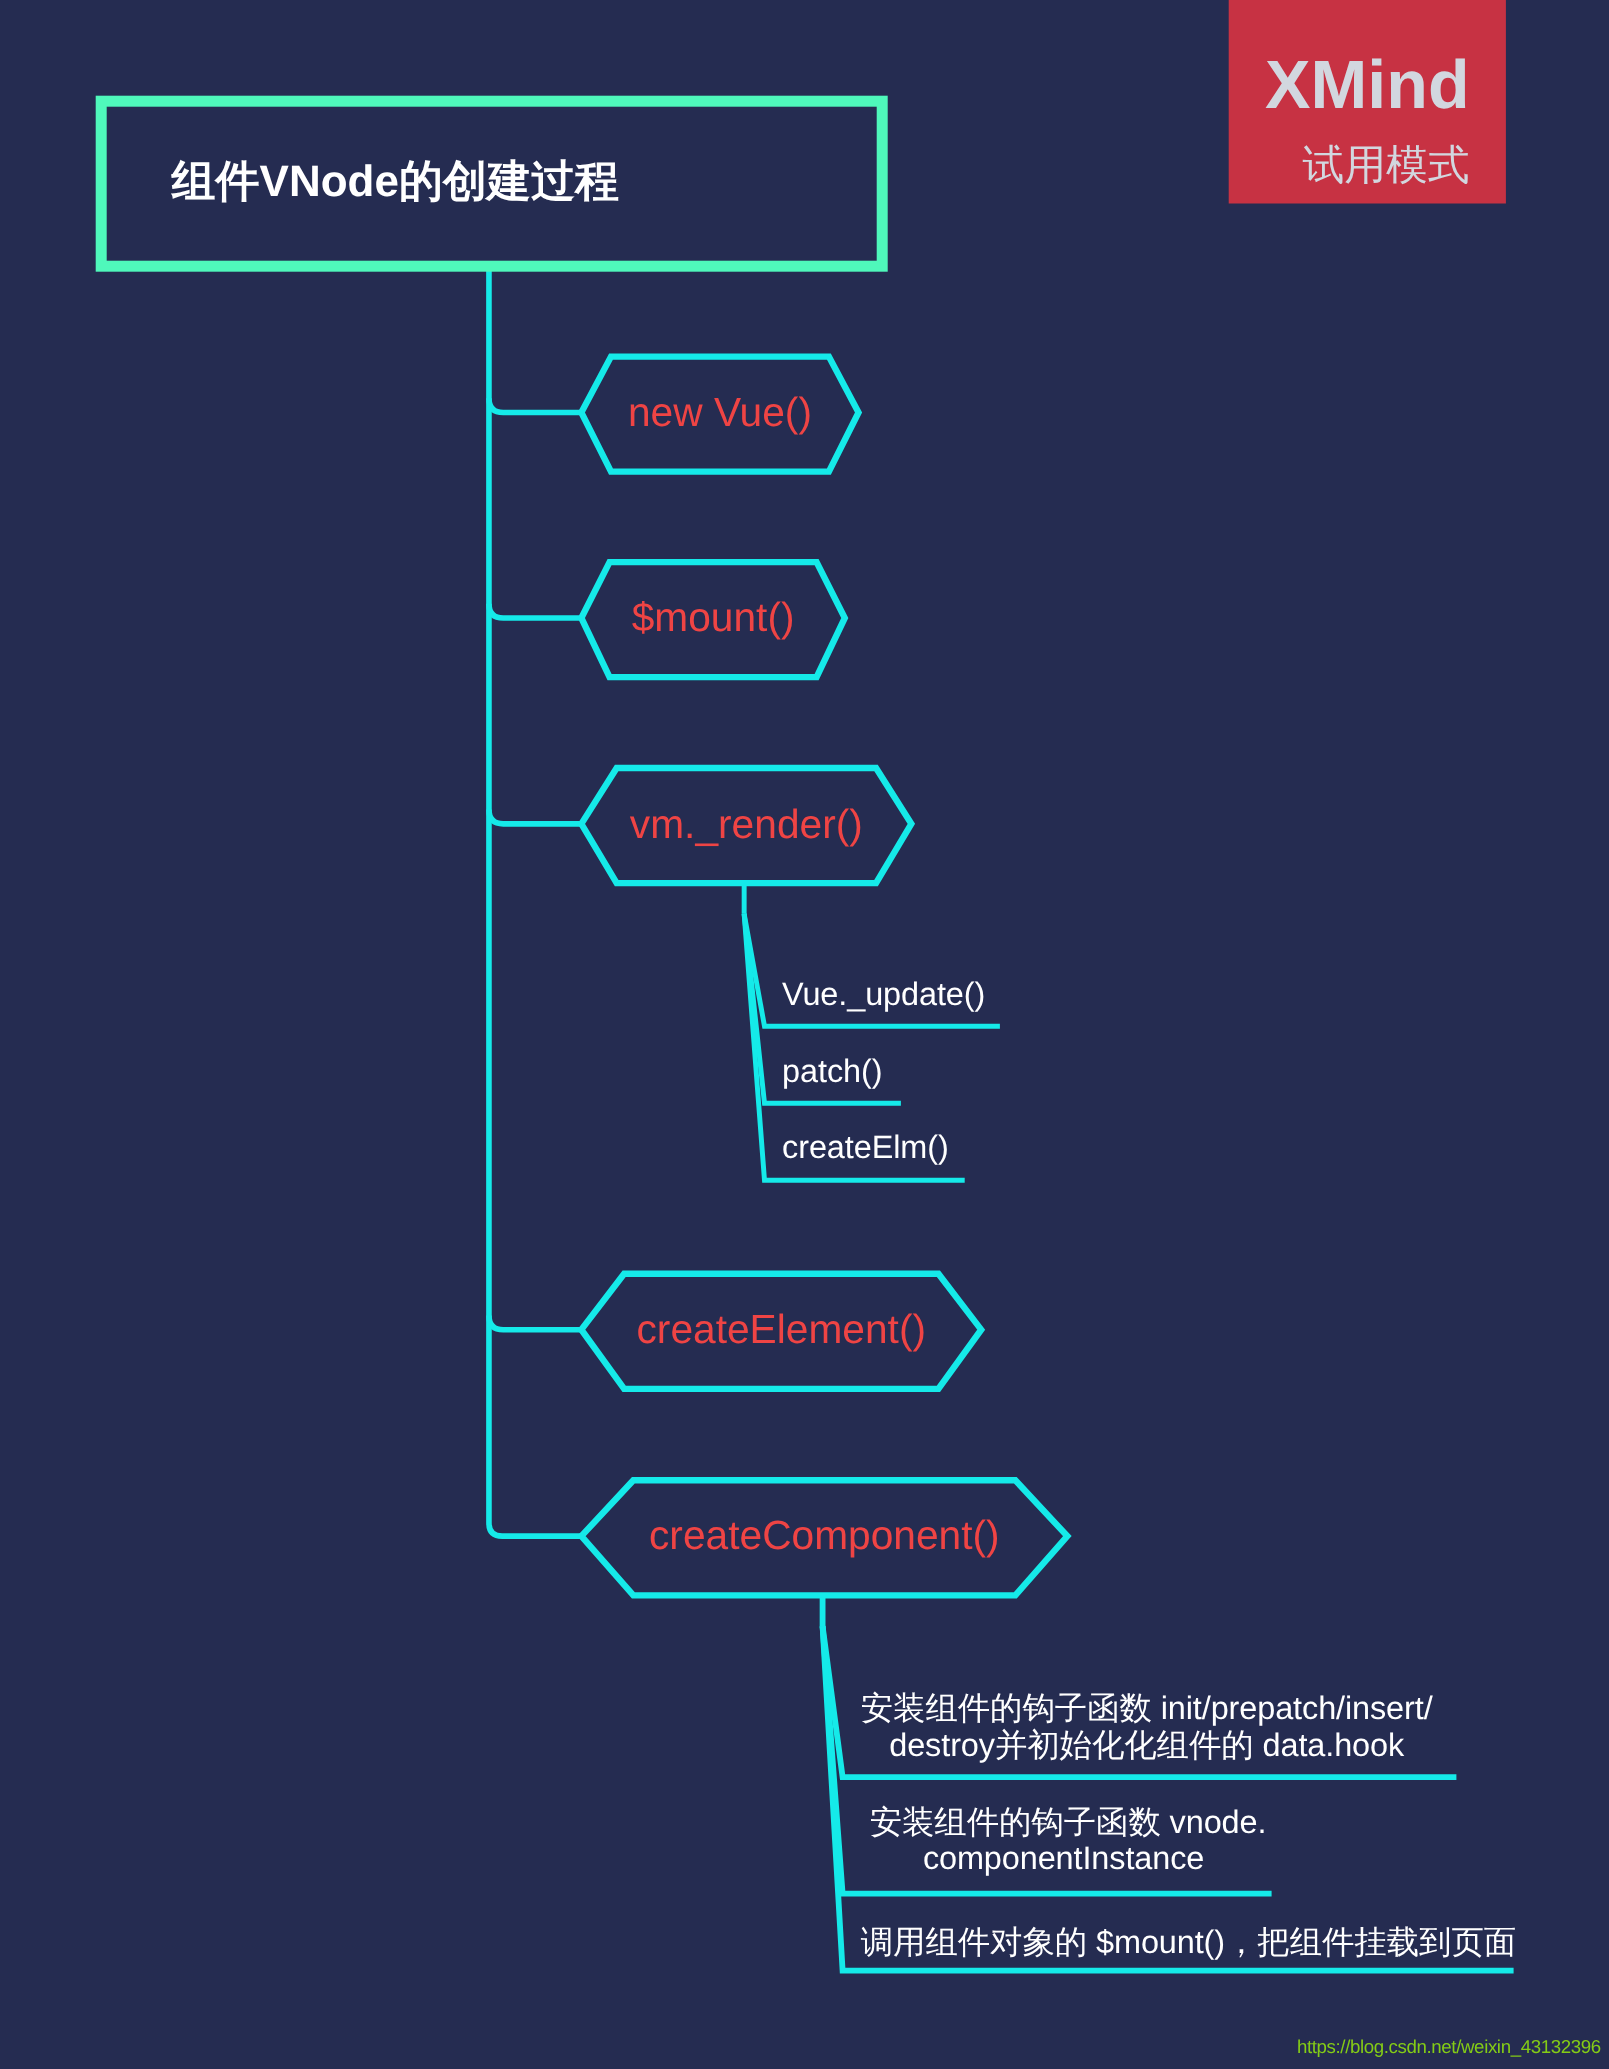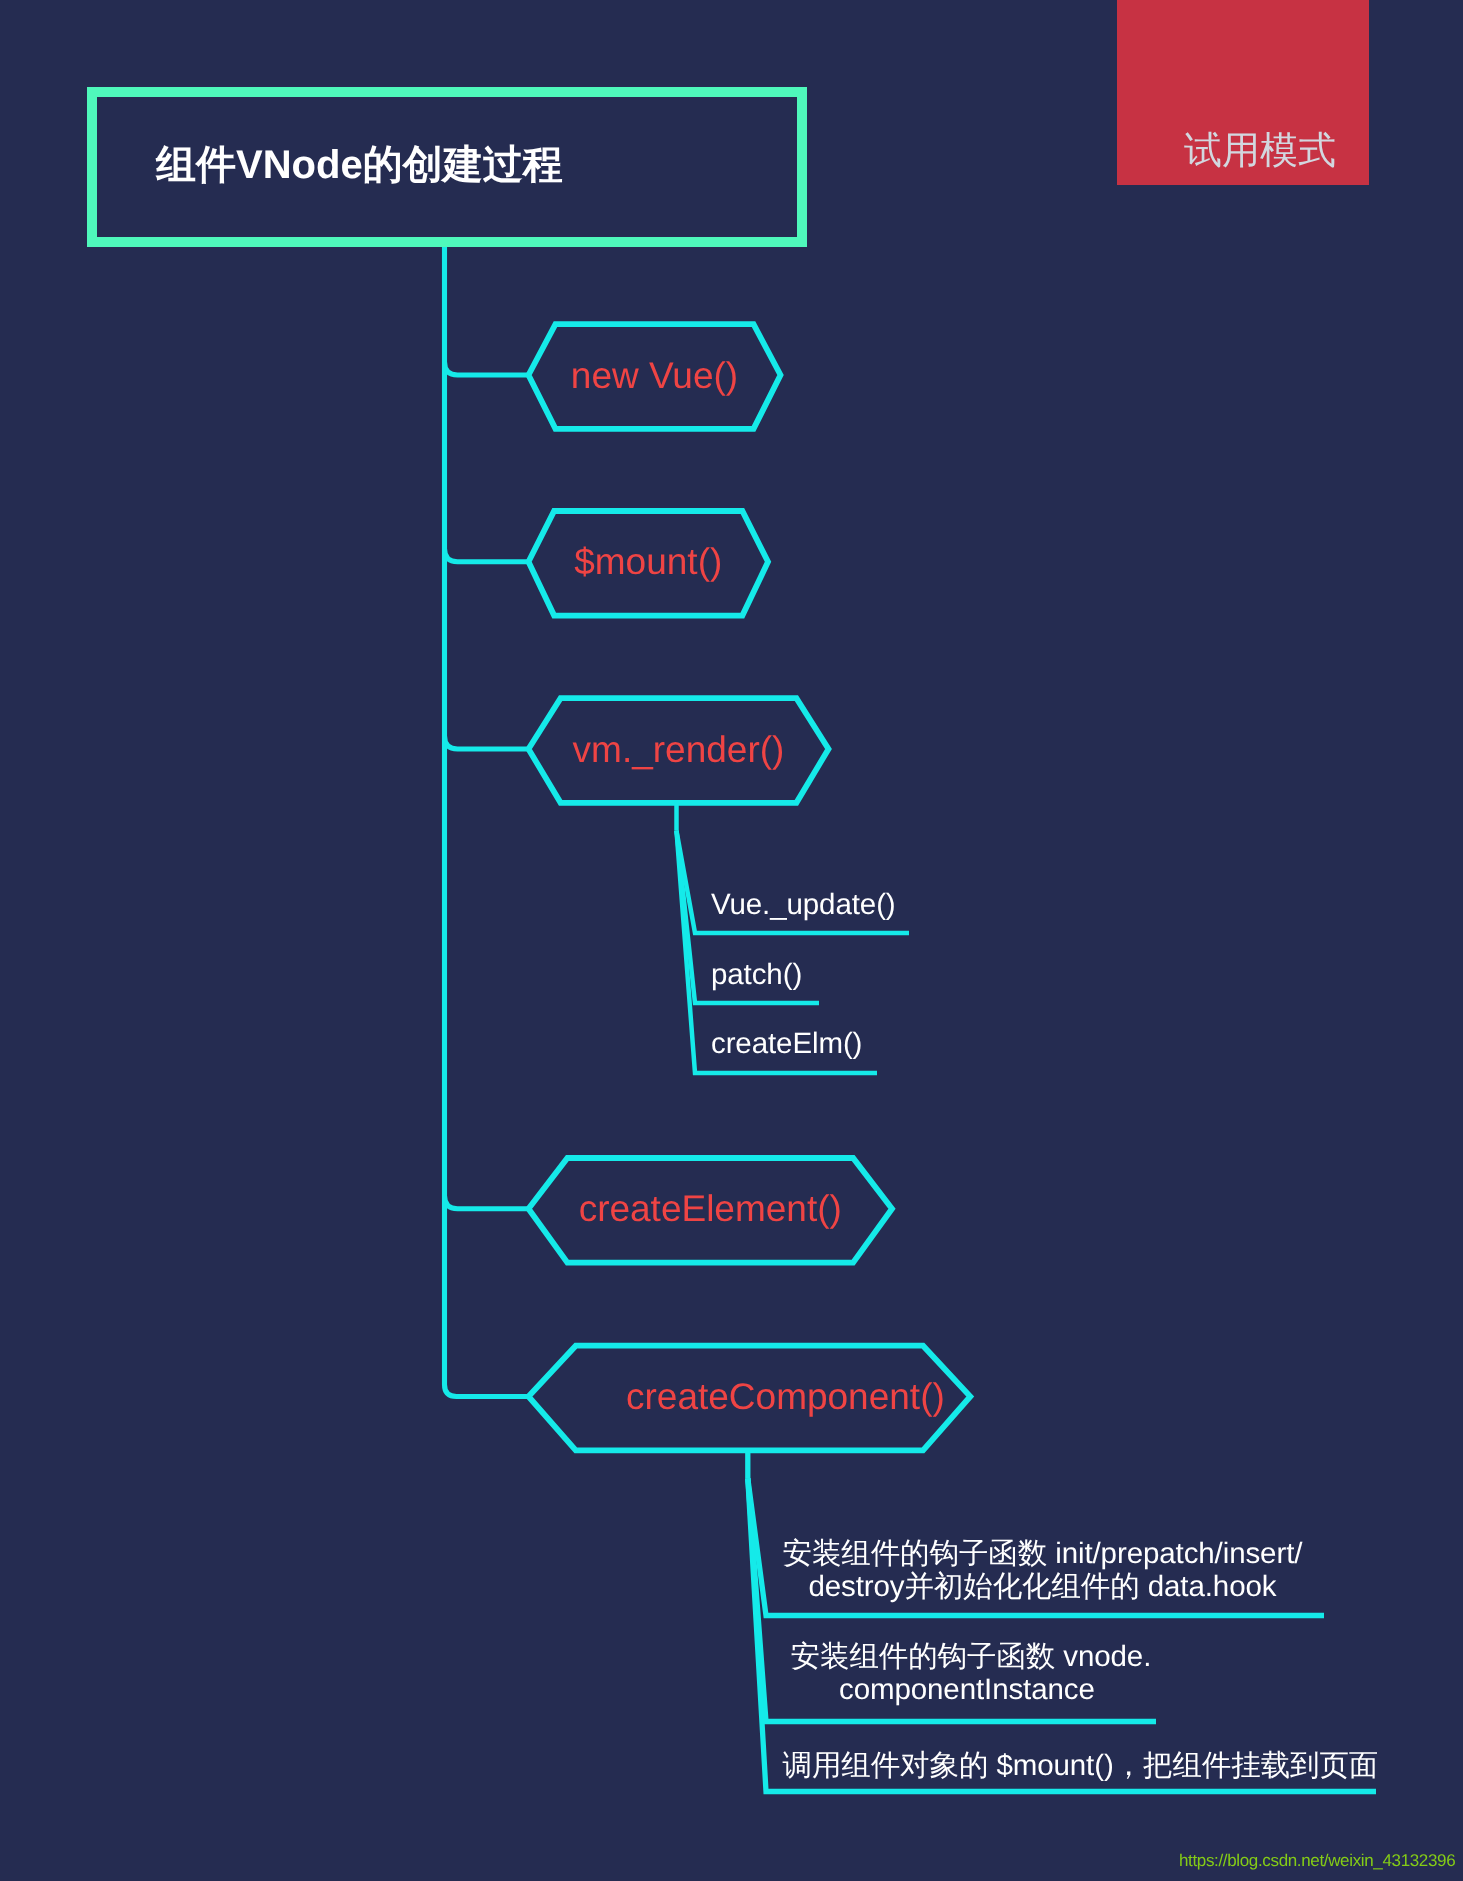--- a/index.html
+++ b/index.html
@@ -86,26 +86,27 @@
   </div>
 
   <div id="labels">
       <div class="hex-label" style="left: 654.5px; top: 374.5px;">new Vue()</div>
       <div class="hex-label" style="left: 648.25px; top: 561.3px;">$mount()</div>
       <div class="hex-label" style="left: 678.5px; top: 748.5px;">vm._render()</div>
       <div class="leaf-label" style="left: 711px; top: 888px; white-space: pre;">Vue._update()</div>
       <div class="leaf-label" style="left: 711px; top: 958px; white-space: pre;">patch()</div>
       <div class="leaf-label" style="left: 711px; top: 1027px; white-space: pre;">createElm()</div>
       <div class="hex-label" style="left: 710.25px; top: 1208.3px;">createElement()</div>
-      <div class="hex-label" style="left: 749.4px; top: 1396px; margin-left: 36px;">createComponent()</div>
+      <div class="hex-label" style="left: 749.4px; top: 1396px;">createComponent()</div>
       <div class="leaf-label" style="left: 782.5px; top: 1536.5px; white-space: pre;">安装组件的钩子函数 init/prepatch/insert/
 destroy并初始化化组件的 data.hook</div>
       <div class="leaf-label" style="left: 782.5px; top: 1639.5px; white-space: pre;"> 安装组件的钩子函数 vnode.
 componentInstance</div>
       <div class="leaf-label" style="left: 782.5px; top: 1748.5px; white-space: pre;">调用组件对象的 $mount()，把组件挂载到页面</div>
     </div>
 
   <div class="xmind-badge">
+    <div class="xmind-name">XMind</div>
     <div class="xmind-sub">试用模式</div>
   </div>
 
   <div class="watermark">https://blog.csdn.net/weixin_43132396</div>
 </div>
 
 </body></html>

